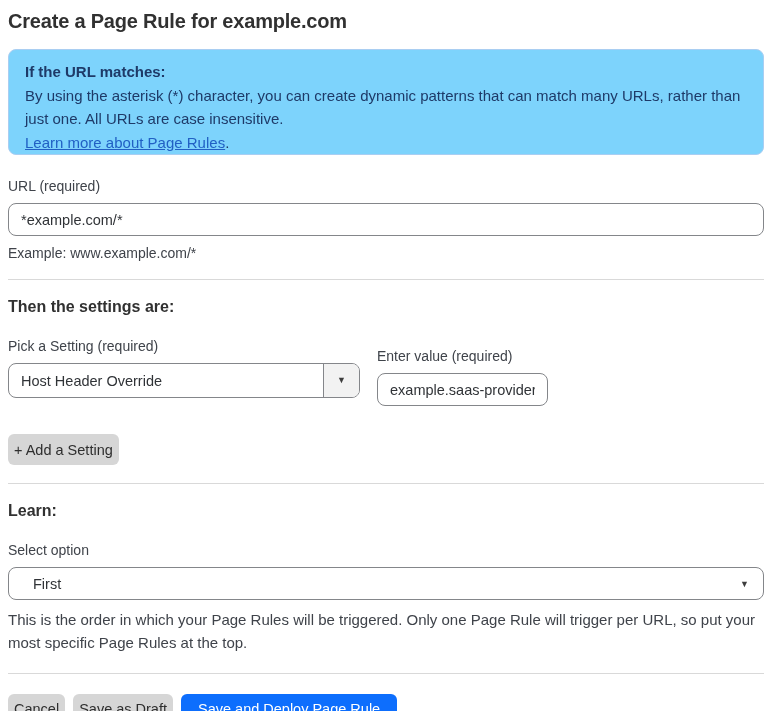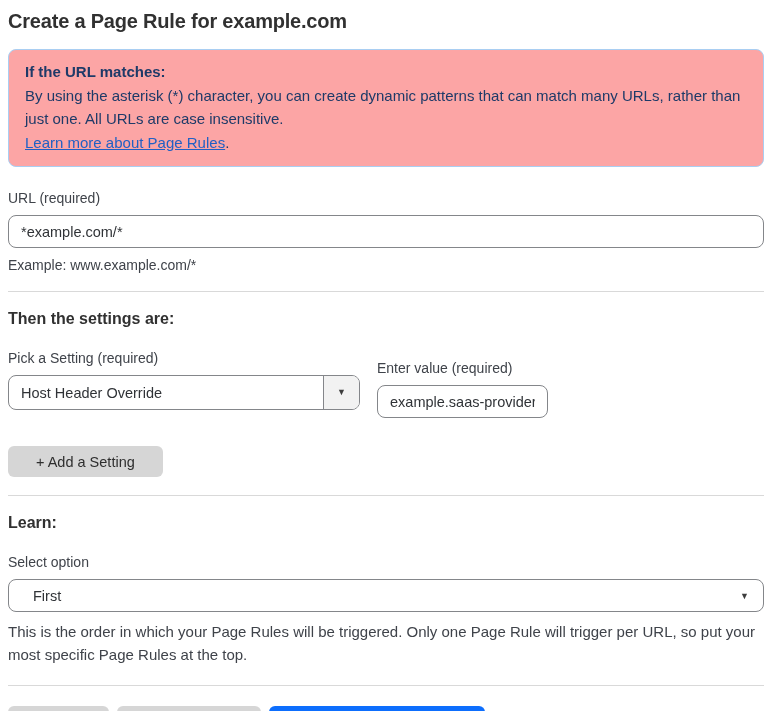--- a/index.html
+++ b/index.html
@@ -10,24 +10,24 @@
     color: #313131;
   }
   .page { padding: 10px 8px 14px 8px; }
 
   h1.page-title {
     font-size: 20px; font-weight: 700; color: #313131;
     letter-spacing: -0.2px; margin: 0 0 16px 0;
   }
 
   .info-box {
-    background: #fca5a5;
+    background: #7dd3fc;
     border: 1px solid #a9cef2;
     border-radius: 8px;
-    padding: 10px 16px 12px 16px;
+    padding: 10px 16px 0 16px;
     font-size: 15px; line-height: 23.5px;
     color: #1e3a68;
     margin-bottom: 23px;
   }
   .info-heading { font-weight: 700; }
   .info-link { color: #2160c4; text-decoration: underline; cursor: pointer; }
   .info-suffix { color: #1e3a68; }
 
   .field-label {
     display: block; font-size: 14px; color: #3f434a; margin-bottom: 9px;
@@ -78,21 +78,21 @@
   }
   .caret { font-size: 9px; color: #3d3d3d; line-height: 1; }
   .select-box.full { height: 33px; width: 100%; padding-left: 12px; }
   .caret-plain { position: absolute; right: 14px; top: 50%; transform: translateY(-50%); }
 
   .value-input { width: 171px; }
 
   .btn {
     display: inline-block;
     height: 31px;
-    padding: 0 28px;
+    padding: 0 6px;
     border: none;
     border-radius: 6px;
     font-size: 14.5px;
     font-family: "Liberation Sans", sans-serif;
     cursor: pointer;
     white-space: nowrap;
   }
   .btn-gray { background: #d6d6d6; color: #2e2e2e; }
   .btn-blue { background: #0d6efd; color: #ffffff; padding: 0 17px; }
   .add-btn { margin-top: 28px; }

